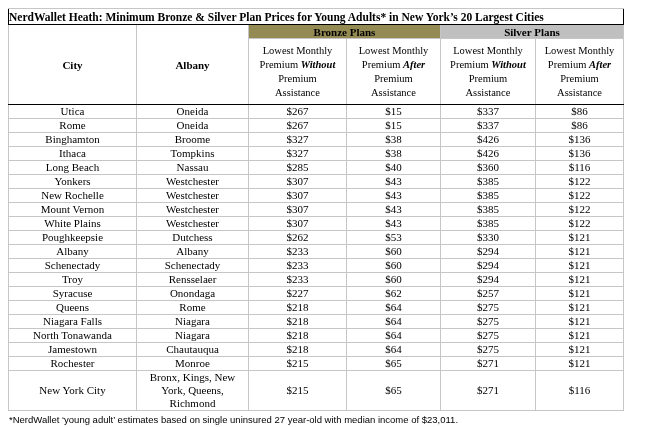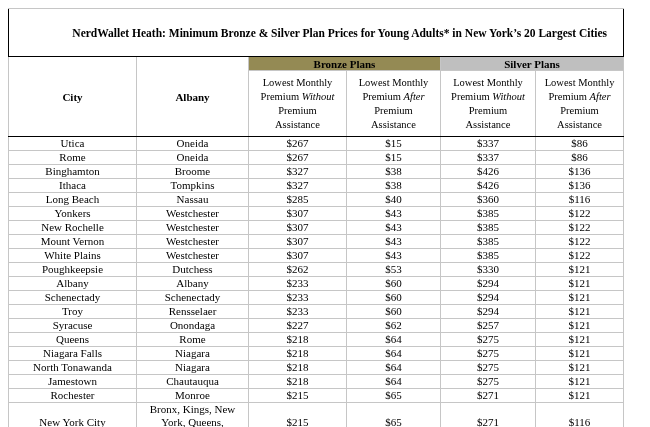--- a/index.html
+++ b/index.html
@@ -26,24 +26,24 @@
     font-weight: normal;
     padding: 0 3px;
     overflow: hidden;
   }
   tr.title-row th {
     border-left: none;
     border-right: none;
     border-bottom: 1px solid #000;
     font-weight: bold;
     font-size: 11.5px;
-    text-align: right;
+    text-align: left;
     height: 15px;
     white-space: nowrap;
-    padding: 16px;
+    padding: 0;
   }
   th.rowhdr {
     font-weight: bold;
     text-align: center;
     vertical-align: middle;
     border-bottom: 1px solid #000;
     font-size: 11px;
   }
   tr.plans-row th.group {
     height: 13px;
@@ -58,21 +58,21 @@
     height: 57px;
     text-align: center;
     vertical-align: middle;
     border-bottom: 1px solid #000;
     font-size: 10.5px;
     line-height: 14px;
     padding: 4px 1px;
   }
   tr.colhdr-row th div { white-space: nowrap; }
   tr.colhdr-row em {
-    font-weight: normal;
+    font-weight: bold;
     font-style: italic;
   }
   tbody td {
     height: 12px;
     line-height: 13px;
     vertical-align: middle;
   }
   tbody td.txt { text-align: center; }
   tbody td.num { text-align: center; }
   .footnotes {

